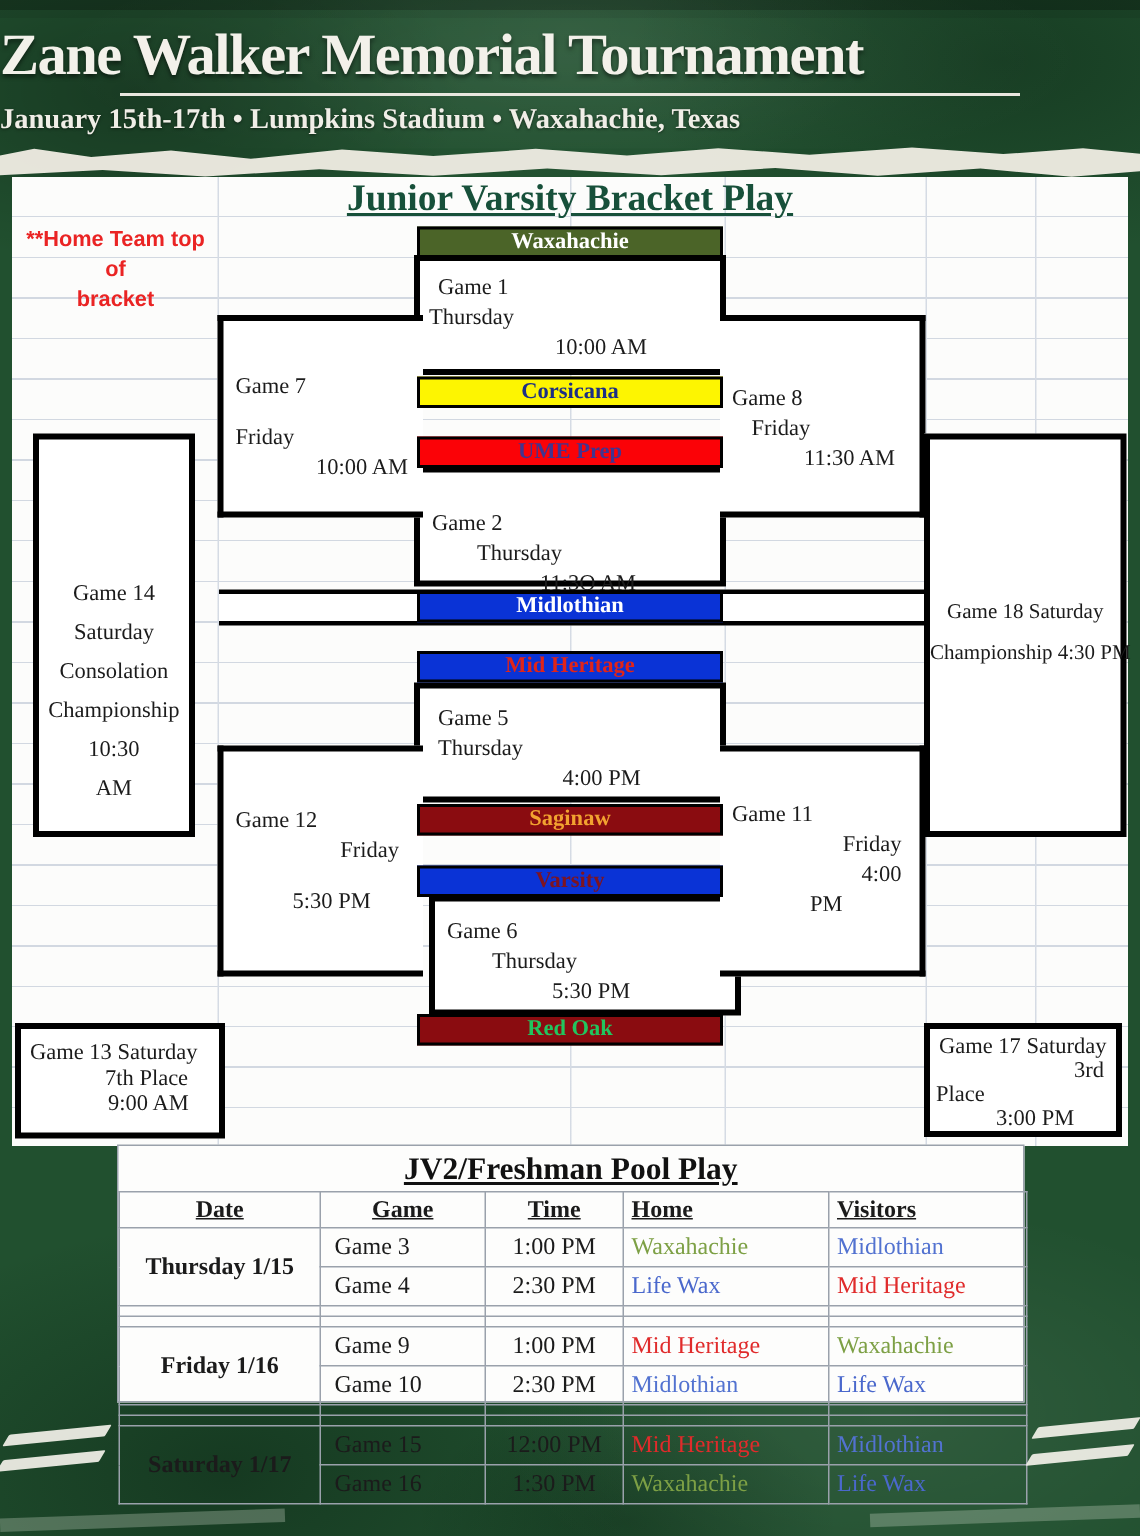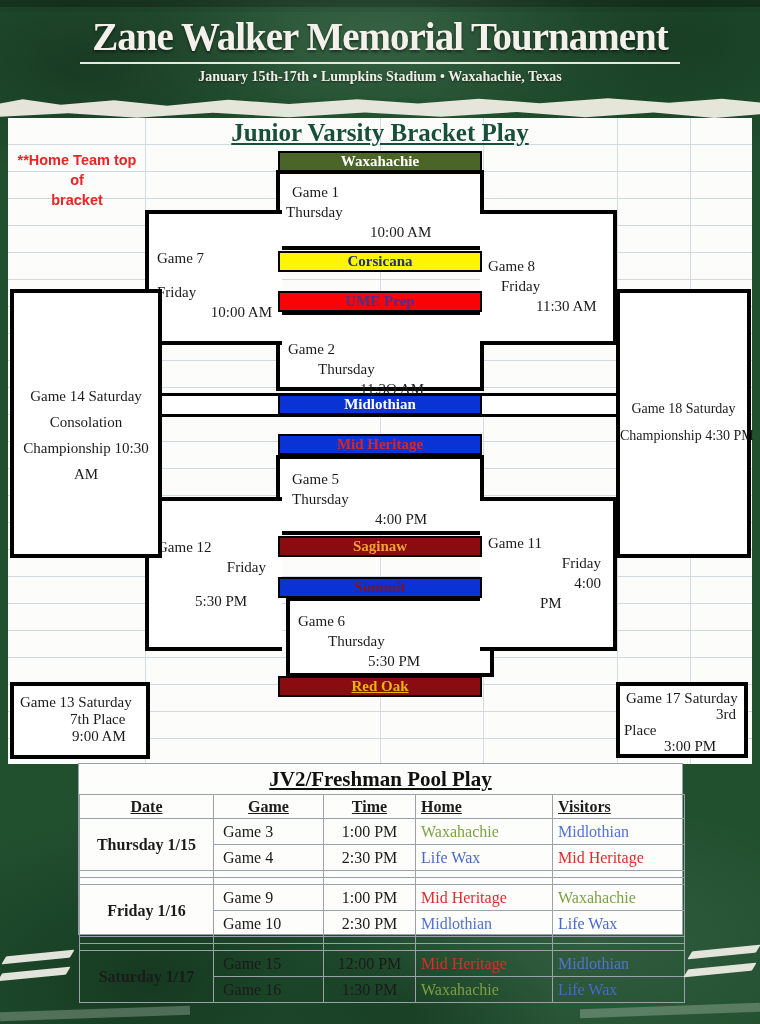--- a/index.html
+++ b/index.html
@@ -10,28 +10,28 @@
     background-color:#21502f;
     background-image:
       radial-gradient(ellipse 340px 180px at 12% 6%, rgba(0,0,0,.28), transparent 65%),
       radial-gradient(ellipse 420px 220px at 88% 4%, rgba(5,25,12,.35), transparent 60%),
       radial-gradient(ellipse 300px 160px at 50% 2%, rgba(255,255,255,.05), transparent 70%),
       radial-gradient(ellipse 420px 260px at 20% 96%, rgba(8,30,16,.45), transparent 65%),
       radial-gradient(ellipse 380px 200px at 78% 92%, rgba(255,255,255,.07), transparent 70%),
       radial-gradient(ellipse 200px 120px at 55% 99%, rgba(10,35,18,.4), transparent 70%);
   }
   
-  .header{ position:absolute; left:0; top:0; width:760px; height:99px; text-align:center;
+  .header{ position:absolute; left:0; top:0; width:760px; height:99px; 
     background-image:radial-gradient(ellipse 500px 120px at 50% 40%, rgba(255,255,255,.05), transparent 70%),
       linear-gradient(to bottom, rgba(0,0,0,.30) 0 7px, rgba(0,0,0,.08) 7px 12px, transparent 12px);
   }
   .header-title{ margin-top:14px; font-size:39px; font-weight:bold; color:#f3f1ea;
     letter-spacing:-1px; text-shadow:0 2px 3px rgba(0,0,0,.5); white-space:nowrap; }
   .header-rule{ width:600px; height:2px; background:#e9e7df; margin:3px auto 5px auto; }
-  .header-sub{ font-size:14px; font-weight:bold; color:#f0eee7; text-shadow:0 1px 2px rgba(0,0,0,.5); }
+  .header-sub{ font-size:19px; font-weight:bold; color:#f0eee7; text-shadow:0 1px 2px rgba(0,0,0,.5); }
   .torn-strip{ position:absolute; left:0; top:97px; width:760px; height:22px; background:#eeebe2; opacity:.96;
     clip-path:polygon(0 30%,3% 10%,8% 35%,15% 15%,22% 40%,30% 12%,38% 32%,47% 10%,55% 30%,63% 8%,71% 28%,80% 6%,88% 26%,95% 8%,100% 25%,100% 78%,94% 95%,86% 70%,77% 92%,68% 68%,58% 90%,48% 70%,38% 92%,28% 72%,18% 94%,9% 74%,0 90%); }
   
   .bracket-panel{ position:absolute; left:8px; top:118px; width:744px; height:646px; background:#fcfcfb;
     background-image:
       linear-gradient(#d5dbe4,#d5dbe4),linear-gradient(#d5dbe4,#d5dbe4),
       linear-gradient(#d5dbe4,#d5dbe4),linear-gradient(#d5dbe4,#d5dbe4),
       linear-gradient(#d5dbe4,#d5dbe4),
       repeating-linear-gradient(to bottom, transparent 0 26px, #d2d8e1 26px 27px);
     background-repeat:no-repeat,no-repeat,no-repeat,no-repeat,no-repeat,repeat;
@@ -47,21 +47,21 @@
   .gbox{ position:absolute; background:#fff; border:4px solid #000; font-size:15px; color:#1b1b1b; z-index:2; }
   .gl{ line-height:20px; white-space:nowrap; }
   #game1 { left:268px; top:52px;  width:208px; height:80px; }
   #game2 { left:268px; top:193px; width:208px; height:80px; }
   #game5 { left:268px; top:337px; width:208px; height:80px; }
   #game6 { left:278px; top:479px; width:208px; height:80px; }
   #game7 { left:137px; top:92px;  width:137px; height:135px; border-right:none; }
   #game8 { left:472px; top:92px;  width:137px; height:135px; border-left:none; }
   #game12{ left:137px; top:379px; width:137px; height:154px; border-right:none; }
   #game11{ left:472px; top:379px; width:137px; height:154px; border-left:none; }
-  #game14{ left:2px;   top:171px; width:152px; height:269px; text-align:center; }
+  #game14{ left:14px;   top:171px; width:108px; height:269px; text-align:center; }
   #game18{ left:608px; top:171px; width:135px; height:269px; text-align:center; }
   #game13{ left:2px;   top:564px; width:140px; height:77px; }
   #game17{ left:608px; top:564px; width:132px; height:76px; }
   #game1 .gl:nth-child(1){margin-top:8px;padding-left:12px}
   #game1 .gl:nth-child(2){padding-left:6px}
   #game1 .gl:nth-child(3){padding-left:90px}
   #game2 .gl:nth-child(1){margin-top:24px;padding-left:8px}
   #game2 .gl:nth-child(2){padding-left:38px}
   #game2 .gl:nth-child(3){padding-left:80px}
   #game5 .gl:nth-child(1){margin-top:10px;padding-left:12px}
@@ -209,22 +209,22 @@
     <div class="gl">Place</div>
     <div class="gl">3:00 PM</div>
   </div>
 
   <div class="team-bar" id="bar-waxahachie" style="background: rgb(75, 100, 40); color: rgb(255, 255, 255);">Waxahachie</div>
   <div class="team-bar" id="bar-corsicana" style="background: rgb(253, 245, 1); color: rgb(28, 47, 133);">Corsicana</div>
   <div class="team-bar" id="bar-ume-prep" style="background: rgb(251, 2, 7); color: rgb(66, 52, 143);">UME Prep</div>
   <div class="team-bar" id="bar-midlothian" style="background: rgb(10, 51, 214); color: rgb(255, 255, 255);">Midlothian</div>
   <div class="team-bar" id="bar-mid-heritage" style="background: rgb(10, 51, 214); color: rgb(224, 36, 25);">Mid Heritage</div>
   <div class="team-bar" id="bar-saginaw" style="background: rgb(138, 12, 16); color: rgb(242, 162, 48);">Saginaw</div>
-  <div class="team-bar" id="bar-summit" style="background: rgb(10, 51, 214); color: rgb(126, 20, 32);">Summit</div>
-  <div class="team-bar" id="bar-red-oak" style="background: rgb(138, 12, 16); color: #eab308; text-decoration: underline;">Red Oak</div>
+  <div class="team-bar" id="bar-summit" style="background: rgb(10, 51, 214); color: rgb(126, 20, 32);">Varsity</div>
+  <div class="team-bar" id="bar-red-oak" style="background: rgb(138, 12, 16); color: #22c55e;">Red Oak</div>
 </div>
 
 <div class="pool-panel">
   <div class="pool-title">JV2/Freshman Pool Play</div>
   <table class="pool">
     <colgroup>
         <col style="width:134px">
         <col style="width:110px">
         <col style="width:92px">
         <col style="width:137px">

